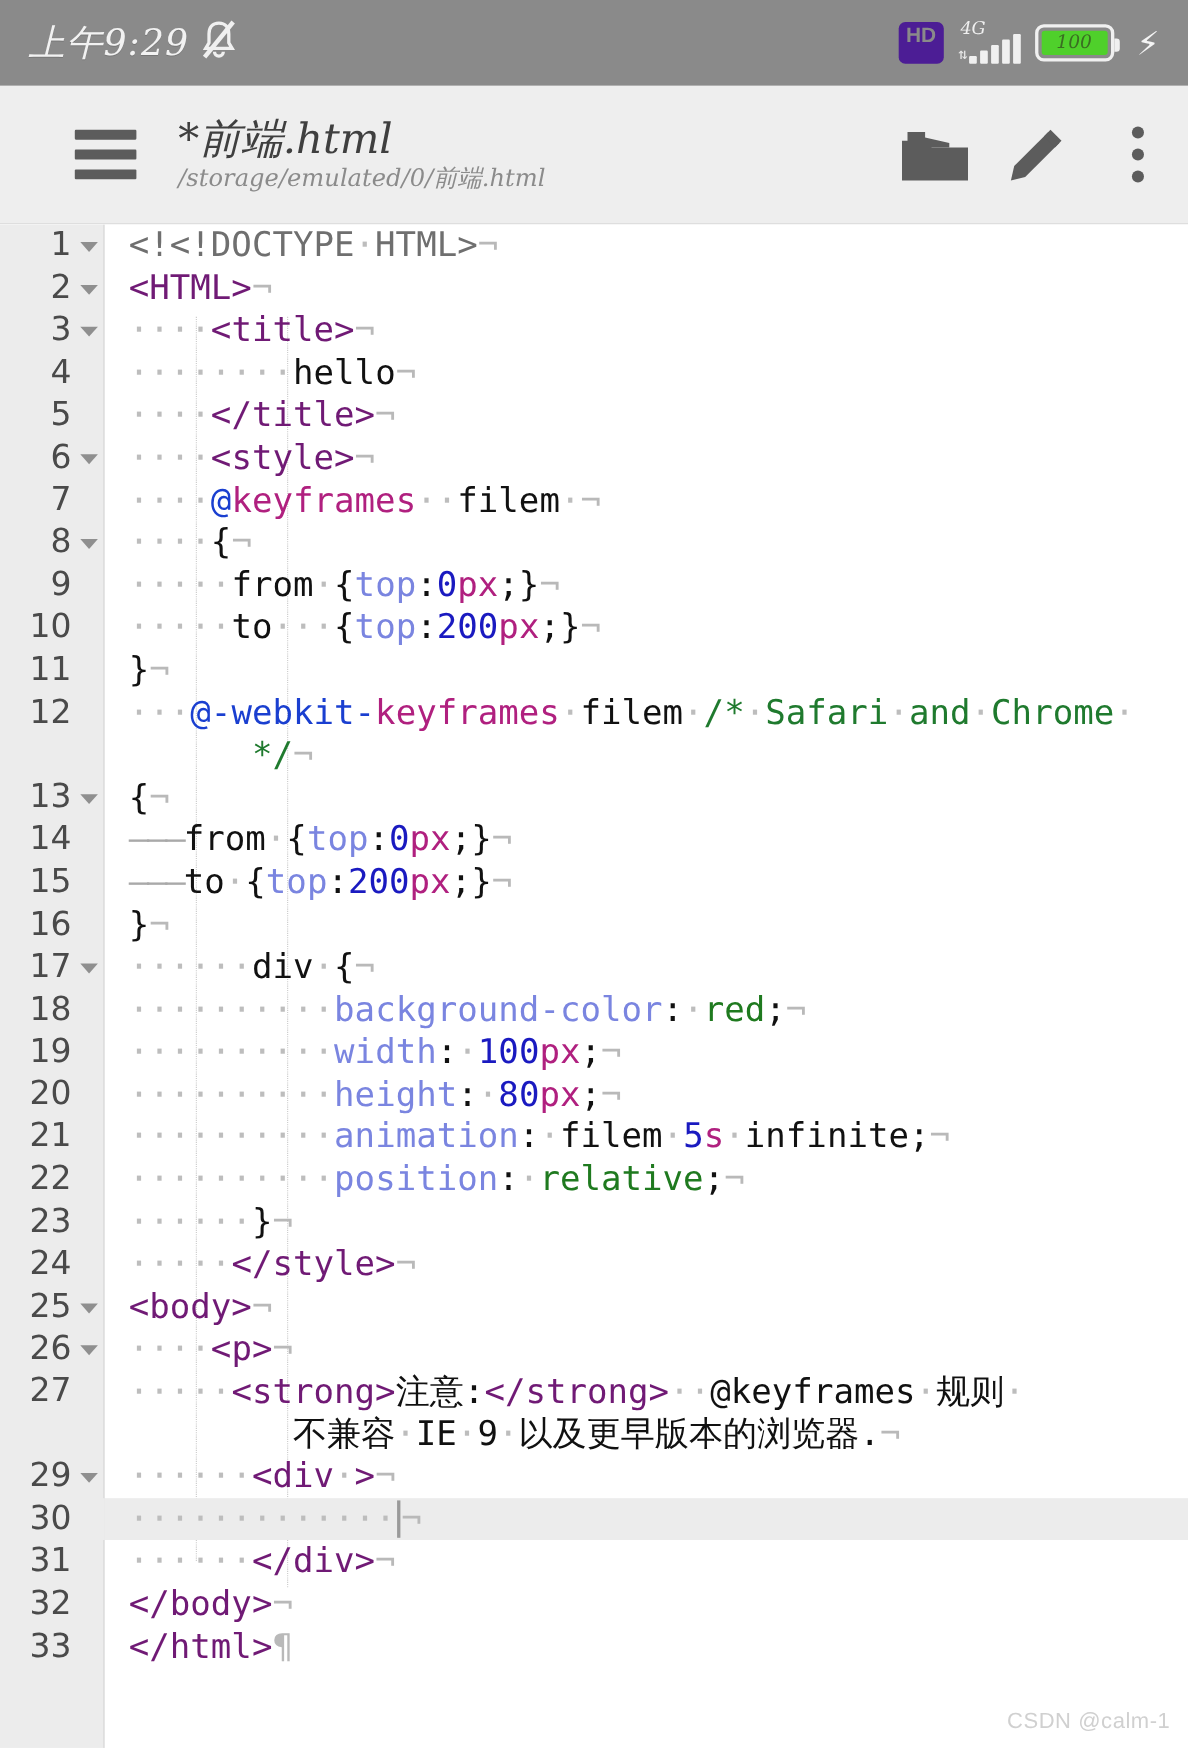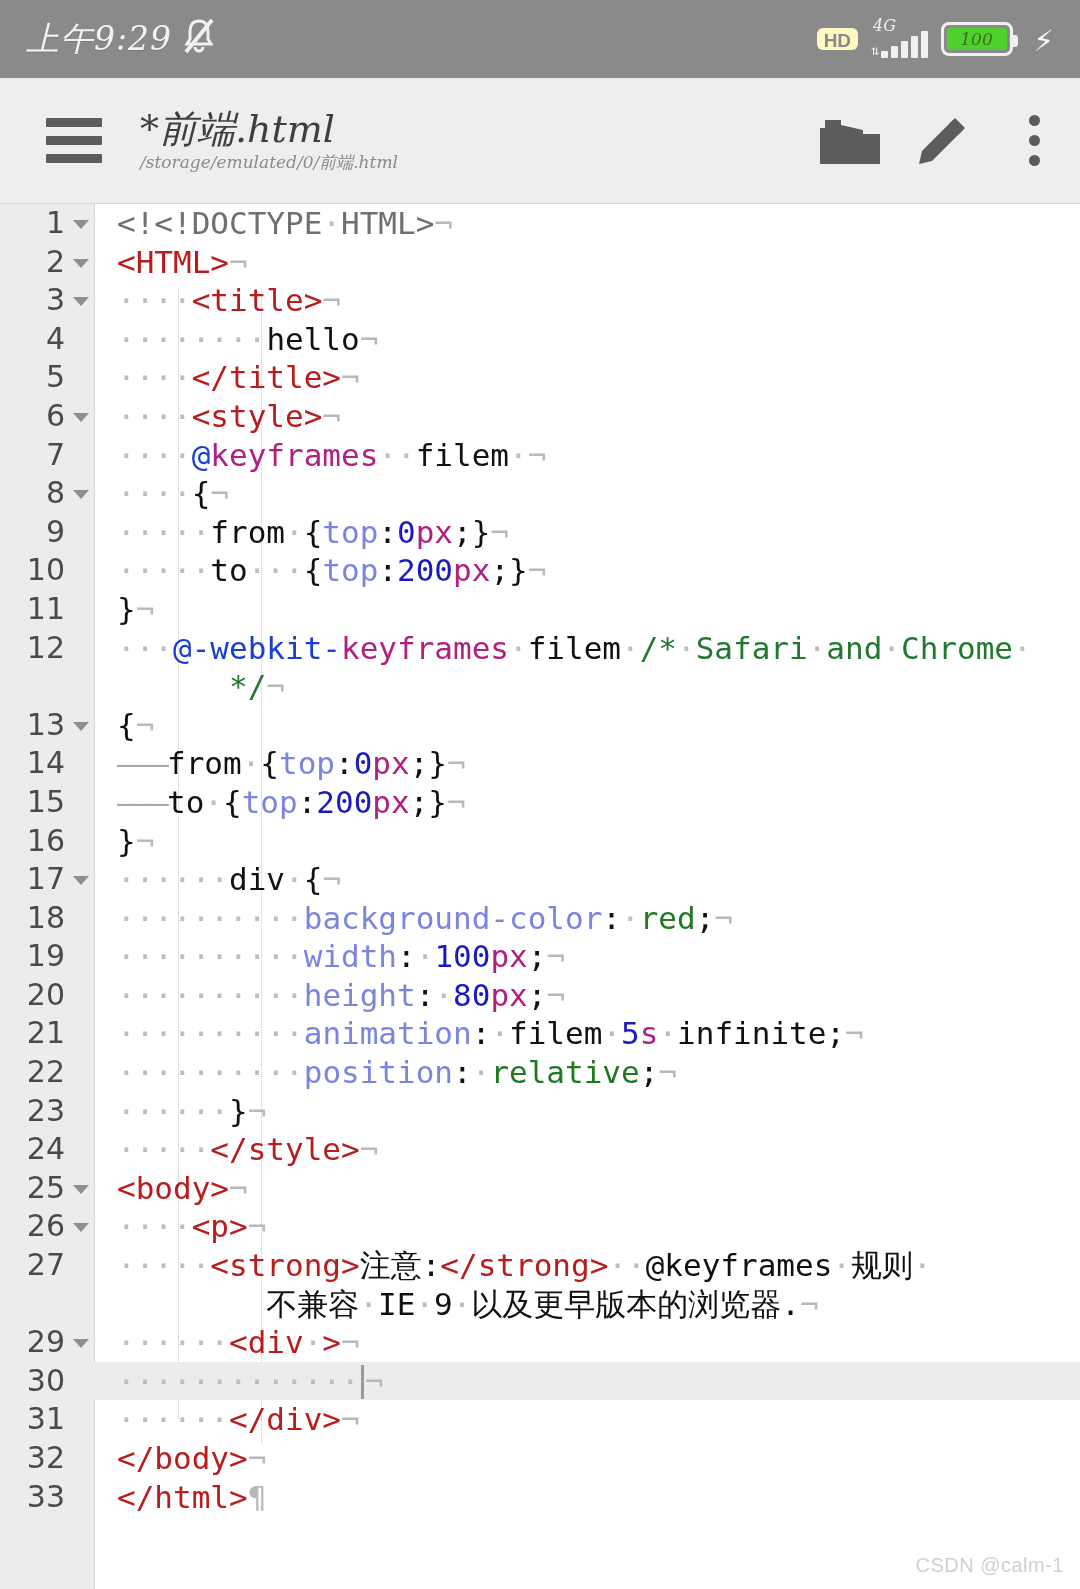--- a/index.html
+++ b/index.html
@@ -26,25 +26,25 @@
     font-style: italic;
     font-size: 33px;
     letter-spacing: 1px;
     text-shadow: 0 1px 0 rgba(0,0,0,.15);
   }
   .sb-right {
     margin-left: auto;
     display: flex; align-items: center; gap: 13px;
   }
   .hd-badge {
-    background: #fef9c3; color: #8a8a8a;
+    background: #4c1d95; color: #8a8a8a;
     font-family: "Liberation Sans", sans-serif;
     font-weight: bold; font-size: 19px;
     border-radius: 6px;
-    padding: 3px 7px 0 7px;
+    padding: 3px 7px 16px 7px;
     line-height: 1;
   }
   .sig-wrap { position: relative; display: flex; align-items: flex-end; height: 38px; }
   .sig-label {
     position: absolute; top: -4px; left: 2px;
     color: #efefef; font-size: 16px;
     font-family: "DejaVu Serif", serif; font-style: italic;
   }
   .bars { display: flex; align-items: flex-end; gap: 3px; height: 26px; }
   .bars i { display: block; width: 7px; background: #f0f0f0; border-radius: 1px; }
@@ -75,34 +75,35 @@
   .bolt { color:#f5f5f5; font-size:34px; line-height:1; margin-left:8px; }
   .bell-mute { position: relative; width: 34px; height: 38px; }
 
   
   #toolbar {
     position: absolute; top: 78px; left: 0;
     width: 1080px; height: 126px;
     background: #eeeeee;
     display: flex; align-items: center;
     border-bottom: 1px solid #d8d8d8;
+    padding-left: 22px;
   }
   .hamburger { margin-left: 46px; width: 56px; cursor: pointer; }
   .hamburger span {
     display: block; height: 9px; background: #5c5c5c;
     border-radius: 1px; margin: 9px 0;
   }
   .title-block { margin-left: 38px; line-height: 1.05; }
   .file-title {
     font-family: "DejaVu Serif", serif; font-style: italic;
     font-size: 38px; color: #3f3f3f;
   }
   .file-path {
     font-family: "DejaVu Serif", serif; font-style: italic;
-    font-size: 17px; color: #8b8b8b; margin-top: 4px;
+    font-size: 22px; color: #8b8b8b; margin-top: 4px;
   }
   .tool-icons { margin-left: auto; display: flex; align-items: center; }
   .tool-icons > div { width: 92px; display:flex; justify-content:center; cursor:pointer; }
   .kebab { display:flex; flex-direction:column; gap:9px; }
   .kebab i { width:11px; height:11px; border-radius:50%; background:#5c5c5c; display:block; }
 
   
   #editor {
     position: absolute; top: 204px; left: 0;
     width: 1080px; height: 1385px;
@@ -145,21 +146,21 @@
     padding-left: 22px;
     font-size: 31px;
     line-height: 38.6px;
     white-space: pre-wrap;
     word-break: break-word;
     color: #111;
     font-family: "DejaVu Sans Mono", monospace;
   }
   
   .t-gray   { color: #6f6f6f; }
-  .t-tag    { color: #b91c1c; }
+  .t-tag    { color: #701a75; }
   .t-at     { color: #1a3fd0; }
   .t-kw     { color: #b0207f; }
   .t-prop   { color: #7a85e0; }
   .t-num    { color: #1a1ac0; }
   .t-unit   { color: #b0207f; text-align: center; }
   .t-val    { color: #1f7a1f; }
   .t-cmt    { color: #1f7a2e; }
   .t-plain  { color: #111111; }
   .ws       { color: #bdbdbd; }
   .eol      { color: #b9b9b9; }

